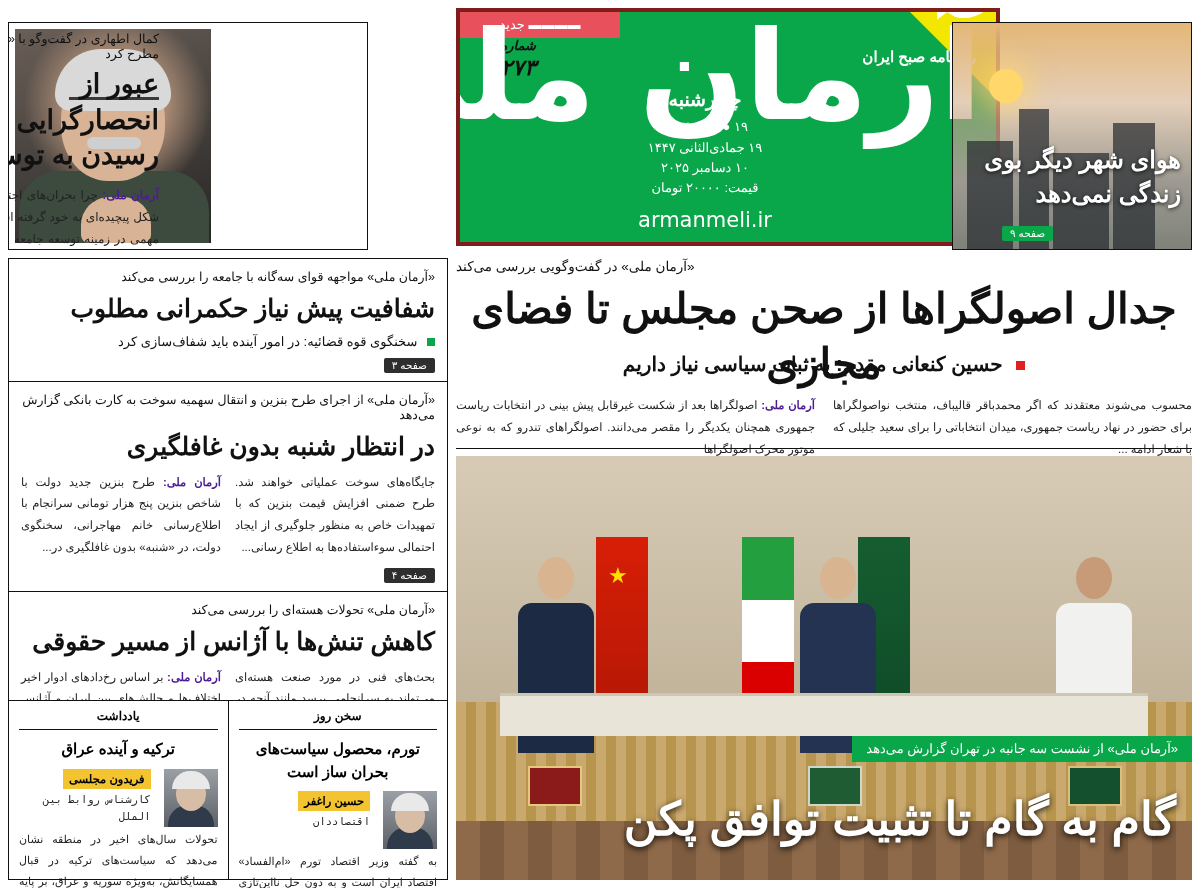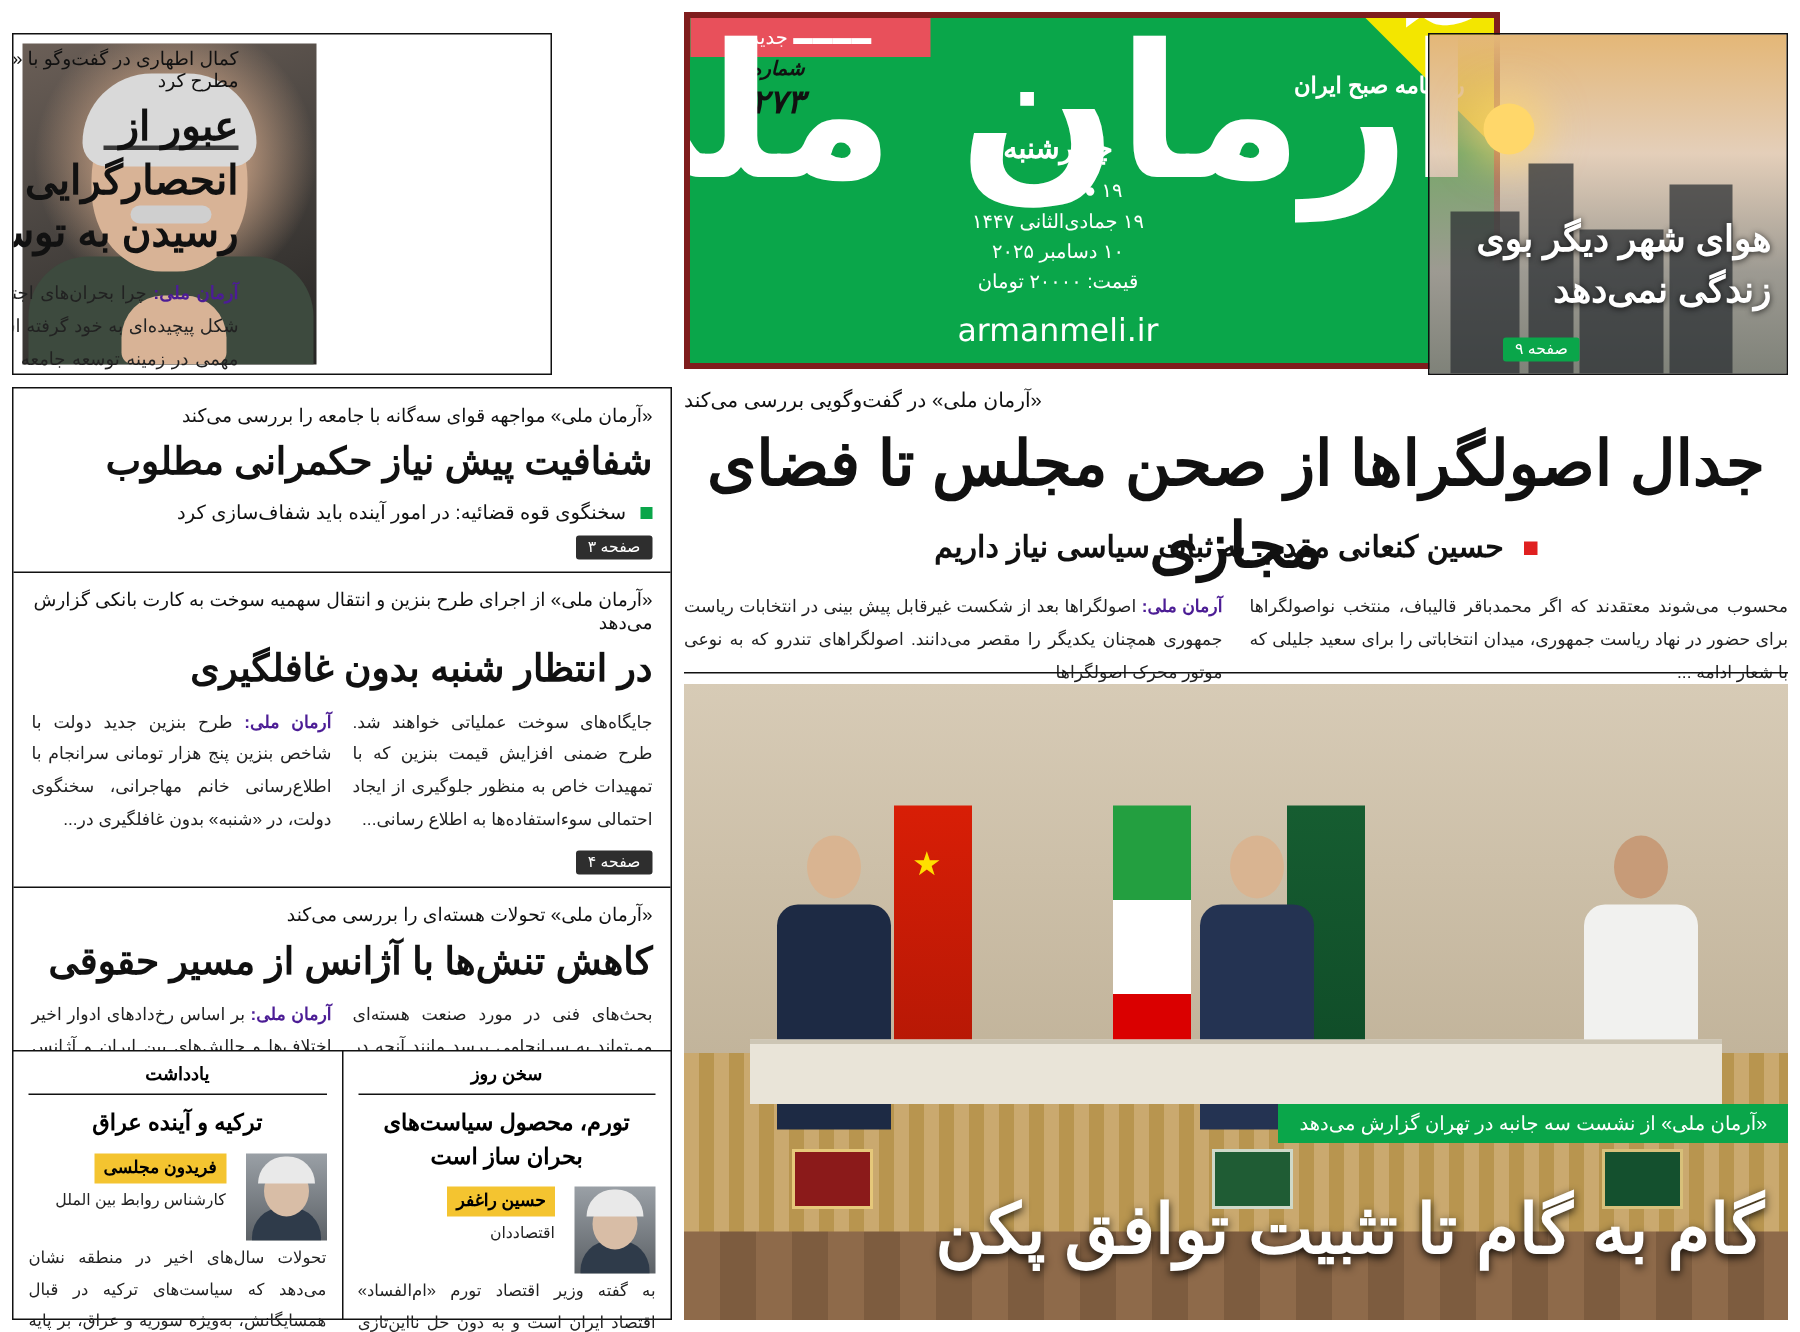--- a/index.html
+++ b/index.html
@@ -223,21 +223,21 @@
   .bb-portrait {
     width: 54px; height: 58px; flex: 0 0 54px;
     background: linear-gradient(180deg,#9aa0a6,#5c6166);
     position: relative; overflow: hidden;
   }
   .bb-portrait .h { position:absolute; left:12px; top:8px; width:30px;height:34px;border-radius:50%;background:#d8bda6;}
   .bb-portrait .hr { position:absolute; left:8px; top:2px; width:38px;height:18px;border-radius:19px 19px 0 0;background:#e9e9e9;}
   .bb-portrait .b { position:absolute; left:4px; bottom:0; width:46px;height:22px;border-radius:20px 20px 0 0;background:#2f3b4a;}
   .bb-meta { text-align: right; font-size: 11px; line-height: 1.6; }
   .bb-name { background: #f4c430; display:inline-block; padding: 1px 6px; font-weight: bold; font-size: 11.5px; }
-  .bb-role { font-size: 10.5px; color:#222; margin-top:3px; }
+  .bb-role { font-size: 10.5px; color:#222; margin-top:3px;font-family:Liberation Mono, monospace; }
   .bb-text { font-size: 11px; line-height: 1.95; text-align: justify; color: #222; }
 
   
   .main-kicker {
     position: absolute; left: 456px; top: 258px; width: 736px;
     text-align: left; font-size: 13.5px; color: #111;
   }
   .main-head {
     position: absolute; left: 456px; top: 282px; width: 736px;
     text-align: center; font-size: 42px; font-weight: bold; color: #111;

